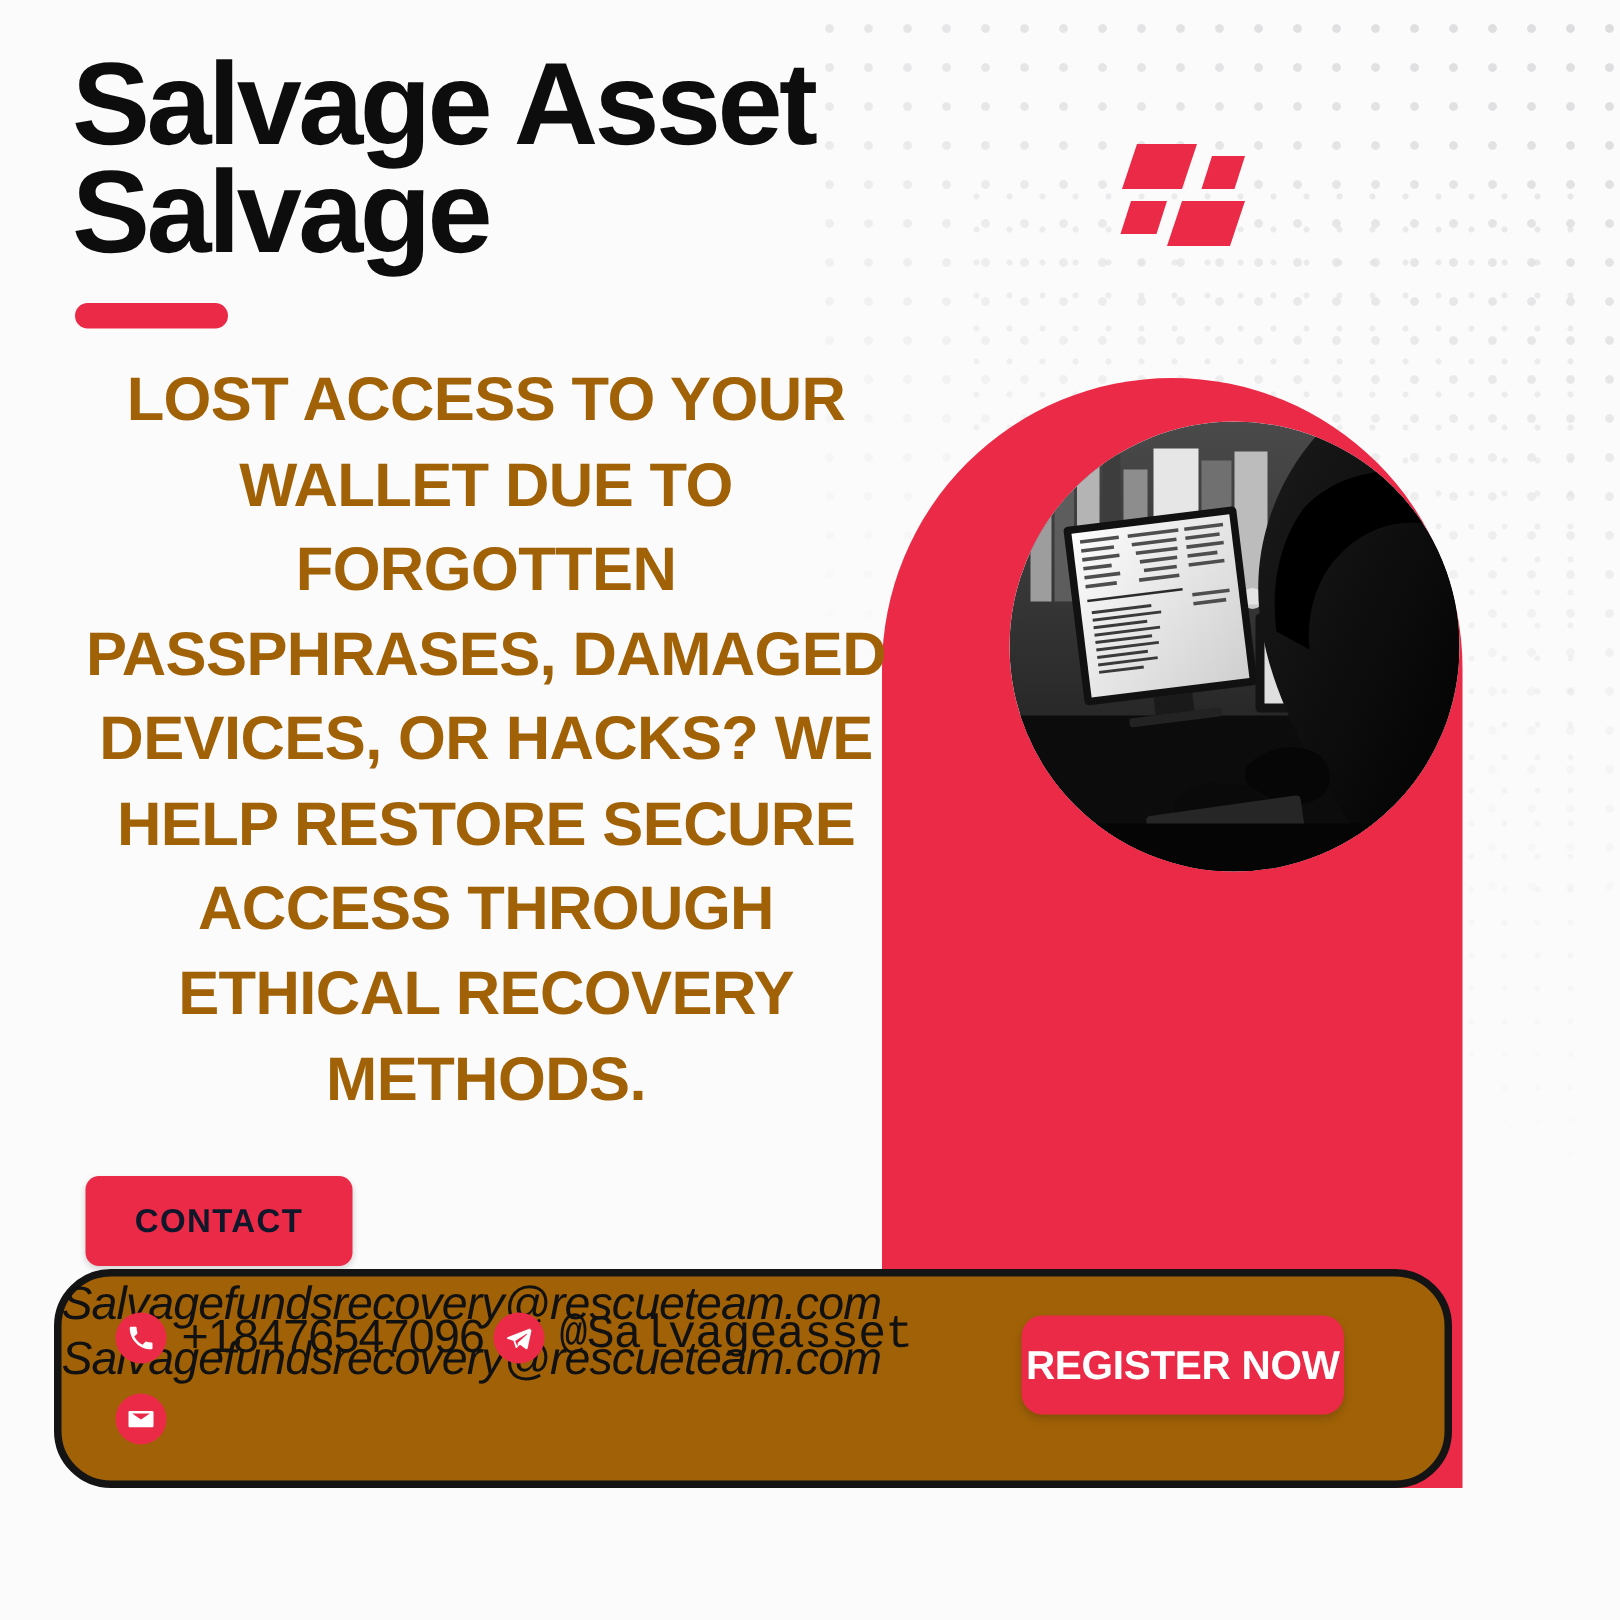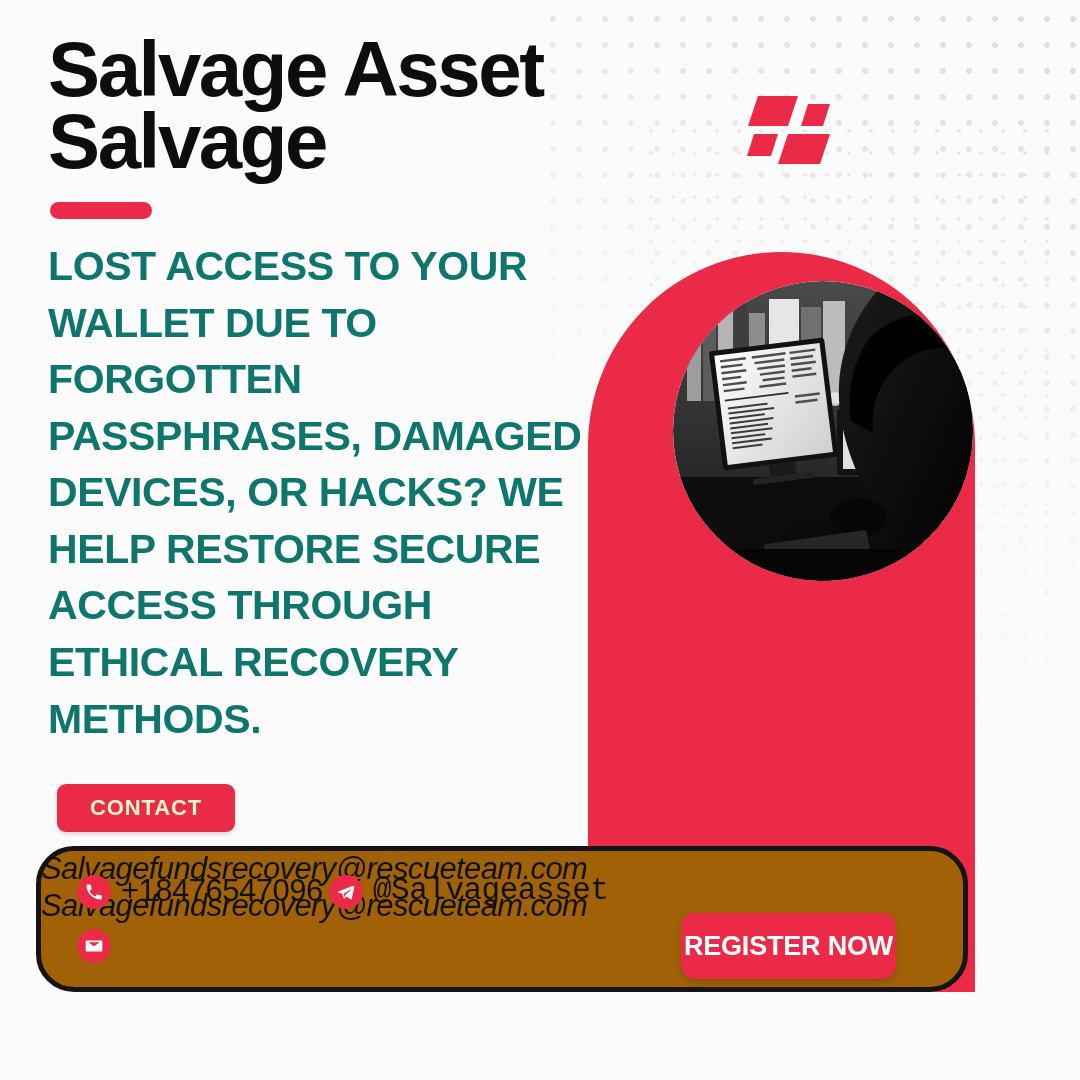--- a/index.html
+++ b/index.html
@@ -84,34 +84,35 @@
   
   .body-copy {
     position: absolute;
     left: 48px;
     top: 238px;
     width: 552px;
     font-size: 41px;
     line-height: 1.38;
     font-weight: 700;
     letter-spacing: -0.4px;
-    color: #0f766e;
+    color: #a16207;
     z-index: 4;
+    text-align: center;
   }
 
   
   .contact-btn {
     position: absolute;
     left: 57px;
     top: 784px;
     width: 178px;
-    height: 48px;
+    height: 60px;
     border-radius: 9px;
     background: #ea2a47;
-    color: #fef9c3;
+    color: #0f172a;
     font-size: 22px;
     font-weight: 700;
     letter-spacing: 0.9px;
     display: flex;
     align-items: center;
     justify-content: center;
     border: none;
     box-shadow: 0 2px 4px rgba(0,0,0,0.16);
     z-index: 5;
   }
@@ -199,21 +200,20 @@
     background: #ea2a47;
     color: #ffffff;
     font-size: 27px;
     font-weight: 700;
     letter-spacing: -0.2px;
     display: flex;
     align-items: center;
     justify-content: center;
     border: none;
     box-shadow: 0 3px 6px rgba(0,0,0,0.18);
-    margin-top: 36px;
   }
 </style>
 </head>
 <body>
 
 <div id="poster">
 
   <div class="halftone"></div>
   <div class="halftone small"></div>
 

